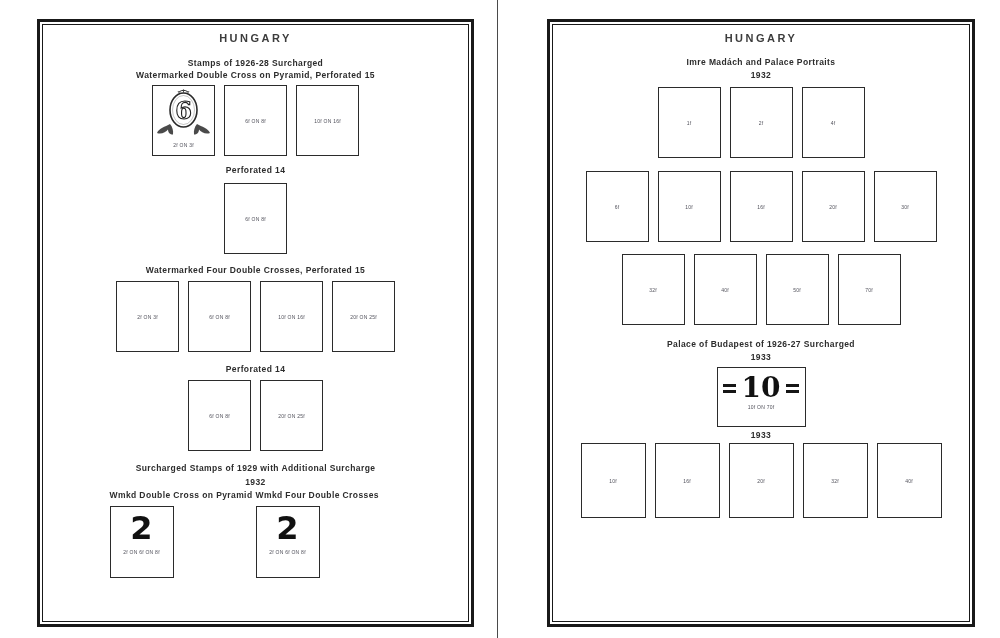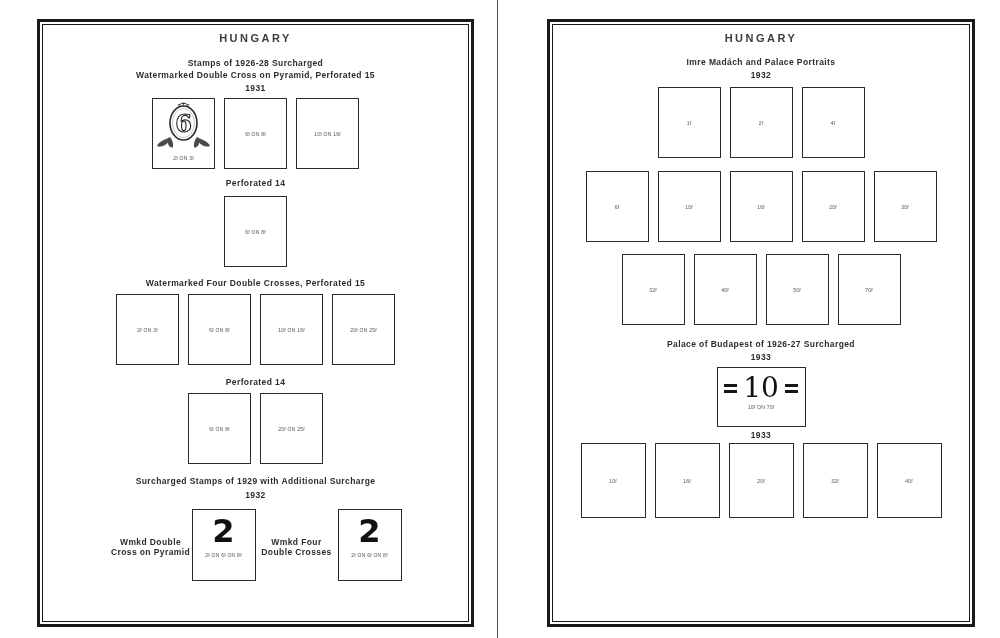--- a/index.html
+++ b/index.html
@@ -39,41 +39,40 @@
   .numeral2{margin-top:5px;font-family:"DejaVu Sans",sans-serif;font-weight:bold;
             font-size:32px;line-height:32px;color:#111;}
   .stamp2 .slabel{margin-top:5px;}
 
   
   .stamp10{width:89px;height:60px;border:1px solid #2b2b2b;box-sizing:border-box;background:#fff;
            display:flex;flex-direction:column;align-items:center;flex:none;}
   .n10row{display:flex;align-items:center;gap:6px;margin-top:8px;}
   .bars{display:flex;flex-direction:column;gap:3px;}
   .bars i{display:block;width:13px;height:3px;background:#161616;}
-  .numeral10{font-family:"DejaVu Serif",serif;font-weight:normal;font-size:28px;line-height:24px;color:#111;}
+  .numeral10{font-family:"DejaVu Serif",serif;font-weight:bold;font-size:28px;line-height:24px;color:#111;}
   .stamp10 .slabel{margin-top:4px;}
 
   
   .twocol{display:flex;justify-content:center;}
-  .col{width:146px;display:flex;flex-direction:row;align-items:center;}
+  .col{width:146px;display:flex;flex-direction:column;align-items:flex-start;}
   .col .stamp2{margin-top:6px;}
 </style>
 </head>
 <body>
 
 <div class="spine"></div>
 
 <div class="page page-left">
   <div class="page-inner">
 
     <div class="title">HUNGARY</div>
 
     <div class="h mt13">Stamps of 1926-28 Surcharged</div>
     <div class="h mt2">Watermarked Double Cross on Pyramid, Perforated 15</div>
-    <div class="h mt3">1931</div>
 
     <div class="srow mt5">
       <div class="stamp art6">
         <svg width="61" height="52" viewBox="0 0 61 52">
           <ellipse cx="30.5" cy="22" rx="13.5" ry="17" fill="none" stroke="#2a2a2a" stroke-width="1.6"></ellipse>
           <ellipse cx="30.5" cy="22" rx="11" ry="14.5" fill="none" stroke="#2a2a2a" stroke-width="0.5" opacity="0.55"></ellipse>
           <path d="M26,4 q4.5,-3.5 9,0" fill="none" stroke="#2a2a2a" stroke-width="1"></path>
           <path d="M30.5,1.5 l0,3 M25,3 l1.5,2.5 M36,3 l-1.5,2.5" stroke="#2a2a2a" stroke-width="0.8"></path>
           <text x="30.5" y="31" text-anchor="middle" font-family="DejaVu Serif, serif" font-size="24" font-weight="bold" fill="#ffffff" stroke="#222222" stroke-width="1.1">6</text>
           <path d="M17,36 c-5,3 -11,4 -13,9 c4,1.5 9,-0.5 11,-3.5 c0,3 2,5 5,5 c0.5,-4 -0.5,-7.5 -3,-10.5 z" fill="#2a2a2a" opacity="0.85"></path>

